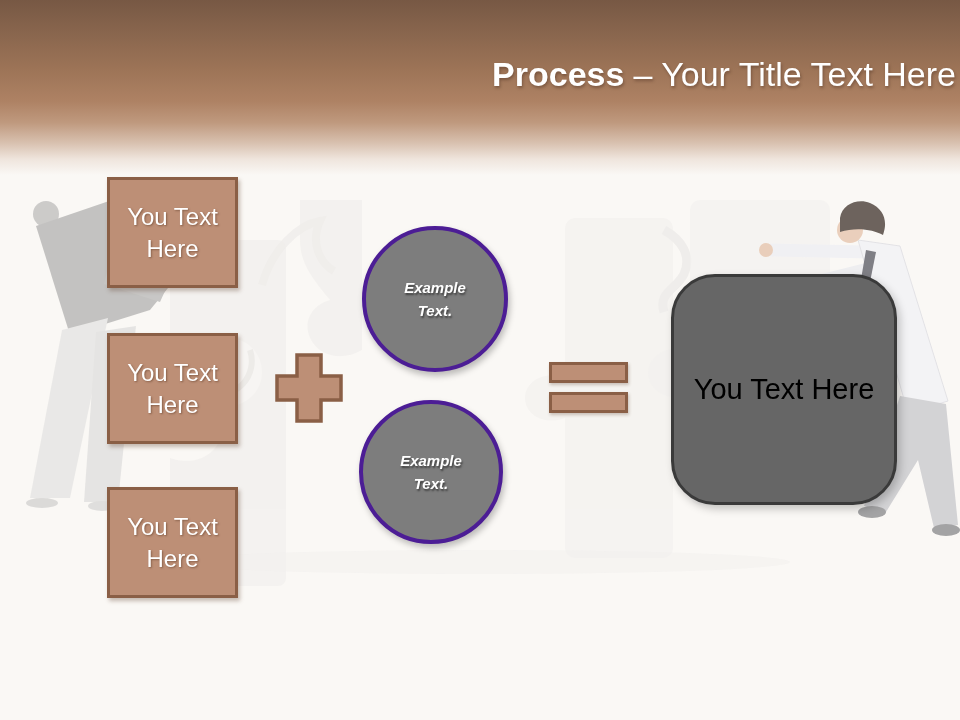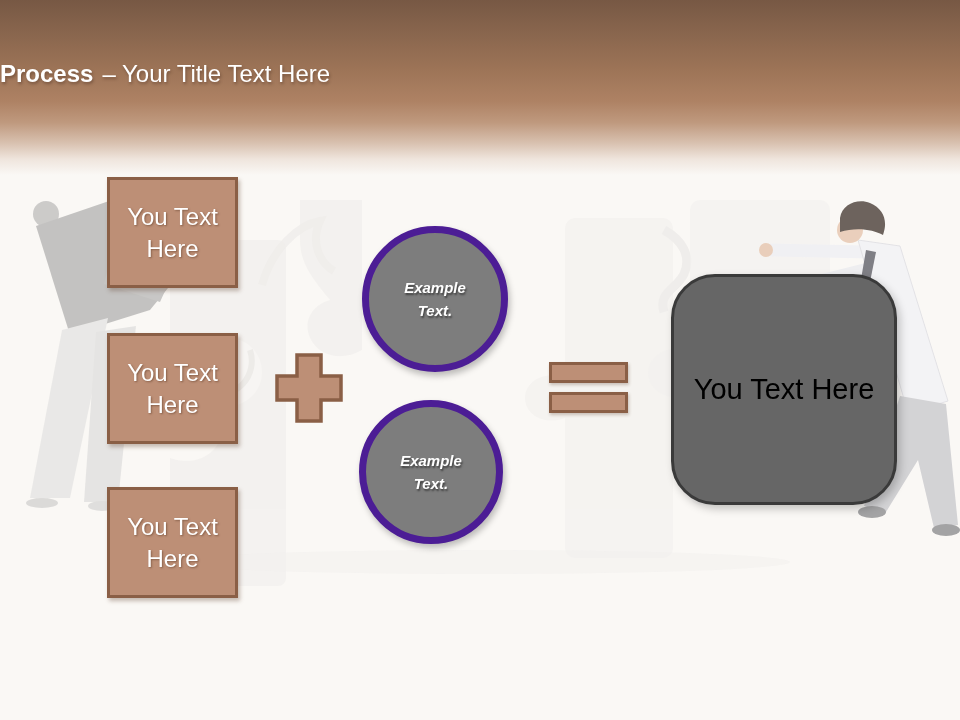--- a/index.html
+++ b/index.html
@@ -8,22 +8,22 @@
     background:#faf8f5;font-family:"Liberation Sans",sans-serif;
   }
   
   .header{
     position:absolute;left:0;top:0;width:960px;height:175px;z-index:2;
     background:linear-gradient(180deg,
       #775844 0%, #88654d 18%, #9d7457 40%, #ae8264 58%,
       #bf997e 70%, #d9c2b1 82%, #efe5dd 91%, rgba(250,248,245,0) 100%);
   }
   .title{
-    position:absolute;left:0;top:56px;width:956px;text-align:left;z-index:5;
-    color:#ffffff;font-size:24px;line-height:36px;
+    position:absolute;left:0;top:56px;width:956px;text-align:right;z-index:5;
+    color:#ffffff;font-size:34px;line-height:36px;
     text-shadow:1px 2px 3px rgba(70,45,30,.45);
   }
   .title .b{font-weight:bold;}
   .title .r{margin-left:9px;font-weight:normal;}
   
   .bg-art{position:absolute;left:0;top:0;z-index:1;}
   
   .tan-box{
     position:absolute;left:107px;width:131px;height:111px;box-sizing:border-box;
     background:#bd8f76;border:3px solid #8a5f46;z-index:4;
@@ -31,21 +31,21 @@
     color:#fff;font-size:24px;line-height:1.32;padding:4px 12px;
     box-shadow:2px 3px 4px rgba(100,70,50,.35);
     text-shadow:1px 1px 2px rgba(90,55,35,.55);
   }
   .tb1{top:177px;} .tb2{top:333px;} .tb3{top:487px;}
   
   .plus{position:absolute;left:275px;top:353px;z-index:4;}
   
   .circle{
     position:absolute;box-sizing:border-box;border-radius:50%;
-    background:#7d7d7d;border:7px solid #4c1d95;z-index:4;
+    background:#7d7d7d;border:4px solid #4c1d95;z-index:4;
     display:flex;align-items:center;justify-content:center;text-align:center;
     color:#fff;font-weight:bold;font-style:italic;font-size:15px;line-height:1.55;
     box-shadow:2px 4px 6px rgba(0,0,0,.25);
     text-shadow:1px 2px 2px rgba(0,0,0,.5);
   }
   .c1{left:362px;top:226px;width:146px;height:146px;}
   .c2{left:359px;top:400px;width:144px;height:144px;}
   .circle .txt{width:100px;}
   
   .eq-bar{

